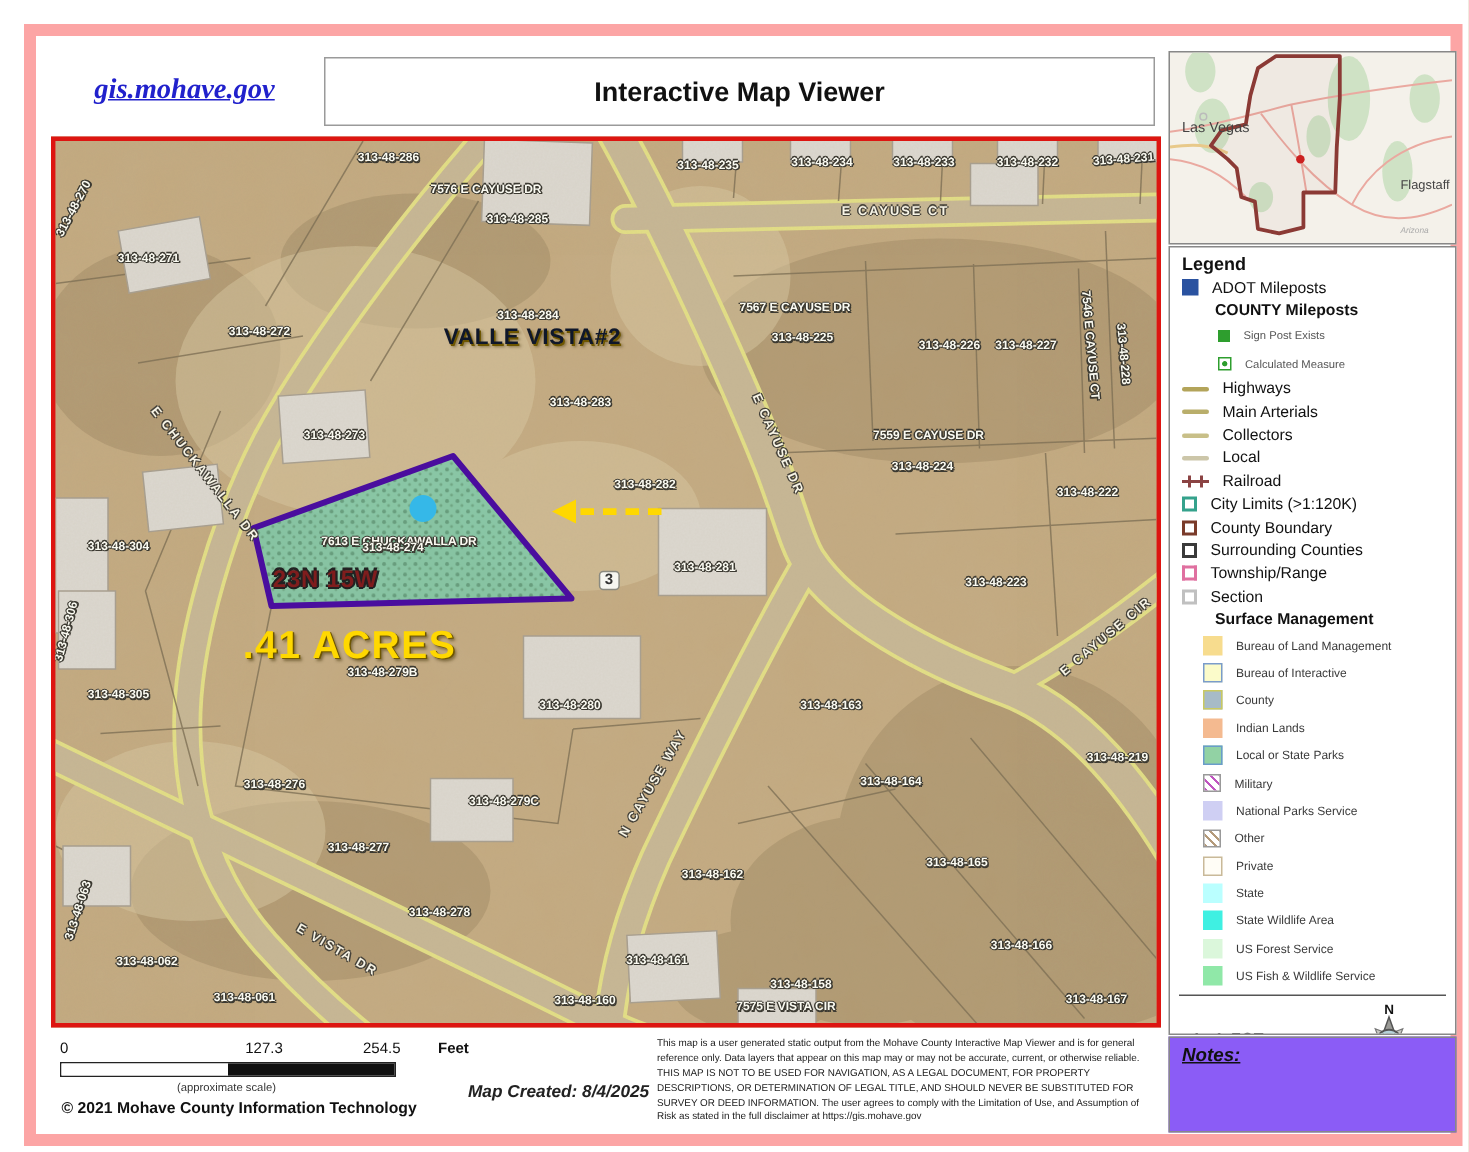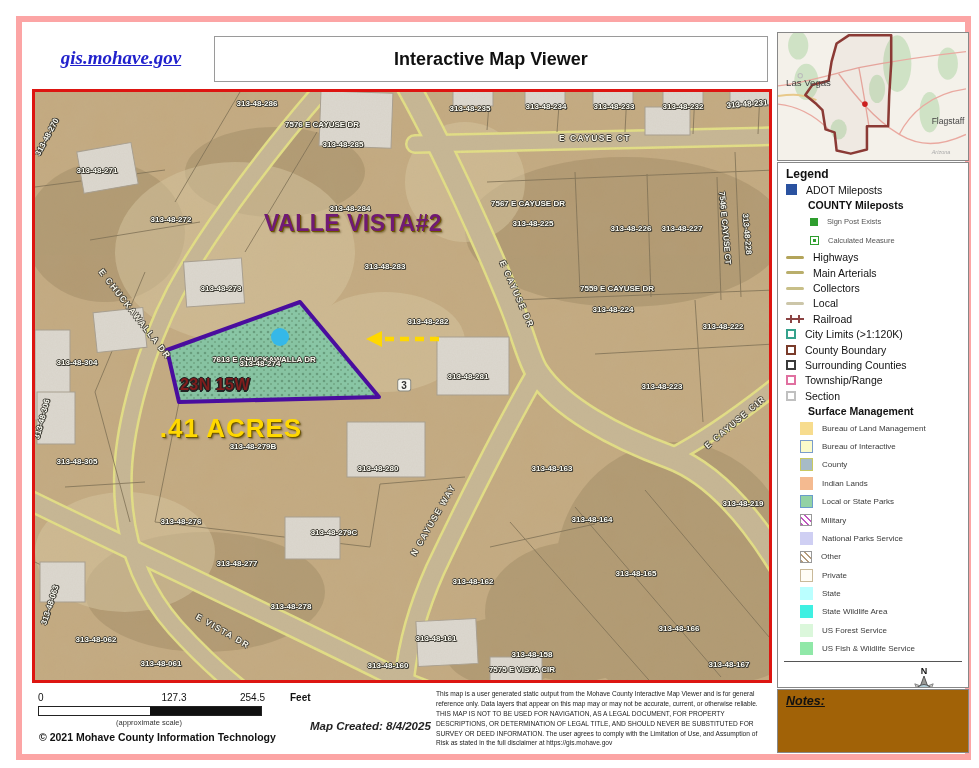--- a/index.html
+++ b/index.html
@@ -1,30 +1,30 @@
 <!DOCTYPE html>
 <html><head>
 <meta charset="utf-8">
 <style>
   html,body{margin:0;padding:0;background:#fff;}
   body{width:979px;height:768px;position:relative;overflow:hidden;font-family:"Liberation Sans",sans-serif;}
-  .page{position:absolute;left:16px;top:16px;width:943px;height:732px;border:6px solid #fca5a5;background:#fff;text-decoration:underline;}
+  .page{position:absolute;left:16px;top:16px;width:943px;height:732px;border:8px solid #fca5a5;background:#fff;text-decoration:underline;}
   
   .site-link{position:absolute;left:8px;top:14px;width:182px;height:44px;display:flex;align-items:center;justify-content:center;
     font-family:"Liberation Serif",serif;font-style:italic;font-weight:bold;font-size:19px;color:#2121cc;text-decoration:underline;}
   .title-box{position:absolute;left:192px;top:14px;width:552px;height:44px;border:1px solid #9a9a9a;background:#fff;
     display:flex;align-items:center;justify-content:center;font-weight:bold;font-size:18px;color:#111;}
   
   .map-box{position:absolute;left:10px;top:67px;width:734px;height:588px;border:3px solid #dd1511;background:#c4aa80;overflow:hidden;}
   .map-inner{position:absolute;inset:0;}
   .map-labels{position:absolute;inset:0;pointer-events:none;}
   .ml{position:absolute;transform:translate(-50%,-50%);white-space:nowrap;font-weight:bold;}
   .ml.p{font-size:8px;color:#fbfbf2;text-shadow:-1px 0 0 #3c3a32,1px 0 0 #3c3a32,0 -1px 0 #3c3a32,0 1px 0 #3c3a32,1px 1px 0 #3c3a32;}
   .ml.s{font-size:8.5px;letter-spacing:1.4px;color:#f7f4e6;text-shadow:-1px 0 0 #45423a,1px 0 0 #45423a,0 -1px 0 #45423a,0 1px 0 #45423a;}
-  .ml.vy{font-size:23px;color:#701a75;text-shadow:1px 1px 0 #6e5600,2px 2px 2px rgba(60,45,0,.5);letter-spacing:.5px;}
+  .ml.vy{font-size:15px;color:#0f172a;text-shadow:1px 1px 0 #6e5600,2px 2px 2px rgba(60,45,0,.5);letter-spacing:.5px;}
   .ml.vh{font-size:26px;color:#ffd800;text-shadow:1px 1px 0 #6e5600,2px 2px 2px rgba(60,45,0,.5);letter-spacing:1px;}
   .ml.wb{font-size:16px;color:#7f1d1d;letter-spacing:.5px;text-shadow:-1.5px 0 0 #222,1.5px 0 0 #222,0 -1.5px 0 #222,0 1.5px 0 #222,1px 1px 0 #222;}
   .ml.box{font-size:10px;color:#333;background:#f6f6f0;padding:0 3px;border-radius:2px;box-shadow:0 0 0 1px #8a8a80;text-shadow:none;}
   
   .inset-box{position:absolute;left:755px;top:10px;width:190px;height:127px;border:1px solid #888;background:#f4f1ea;overflow:hidden;}
   .legend-box{position:absolute;left:755px;top:140px;width:190px;height:524px;border:1px solid #888;background:#fff;overflow:hidden;}
   .legend-title{font-weight:bold;font-size:12px;color:#111;margin:4px 0 2px 8px;}
   .legend-items{padding-left:8px;}
   .lrow{display:flex;align-items:center;gap:9px;margin:2px 0;height:13.4px;font-size:10.5px;color:#111;}
   .lrow.ind1{padding-left:14px;height:16.4px;font-size:8px;color:#3a3a3a;}
@@ -43,21 +43,21 @@
       linear-gradient(var(--c),var(--c)) center/100% 2px no-repeat,
       linear-gradient(var(--c),var(--c)) 4px center/2px 8px no-repeat,
       linear-gradient(var(--c),var(--c)) 12px center/2px 8px no-repeat;}
   .lic.dot{width:8px;height:8px;background:var(--c);}
   .lic.calc{width:9px;height:9px;border:1.5px solid var(--c);background:radial-gradient(circle,var(--c) 1.5px,transparent 2px);}
   .lic.hatch{width:12px;height:12px;border:1px solid #999;background:repeating-linear-gradient(45deg,var(--c) 0 1.5px,transparent 1.5px 4.5px);}
   .legend-divider{border-top:1.5px solid #555;margin:4px 6px 0 6px;}
   .scale-row{position:relative;height:60px;}
   .scale-ratio{position:absolute;left:14px;top:22px;font-size:13.5px;color:#222;}
   .compass{position:absolute;right:18px;top:4px;width:52px;height:52px;}
-  .notes-box{position:absolute;left:755px;top:667px;width:190px;height:62px;border:1px solid #888;background:#a16207;}
+  .notes-box{position:absolute;left:755px;top:667px;width:190px;height:62px;border:1px solid #888;background:#8b5cf6;}
   .notes-label{display:inline-block;margin:4px 0 0 8px;font-weight:bold;font-style:italic;font-size:12.5px;text-decoration:underline;color:#111;}
   
   .sb-label{position:absolute;font-size:10px;color:#111;}
   .scalebar{position:absolute;left:16px;top:684px;width:222px;height:8px;border:1px solid #222;display:flex;}
   .sb-white{width:50%;background:#fff;}
   .sb-black{width:50%;background:#111;}
   .approx{position:absolute;left:56px;top:696px;width:142px;text-align:center;font-size:7.5px;color:#333;}
   .copyright{position:absolute;left:17px;top:709px;font-size:10.5px;font-weight:bold;color:#111;}
   .created{position:absolute;left:288px;top:698px;font-size:11.5px;font-style:italic;font-weight:bold;color:#222;}
   .disclaimer{position:absolute;left:414px;top:667px;width:334px;font-size:6.6px;line-height:1.5;color:#222;}

